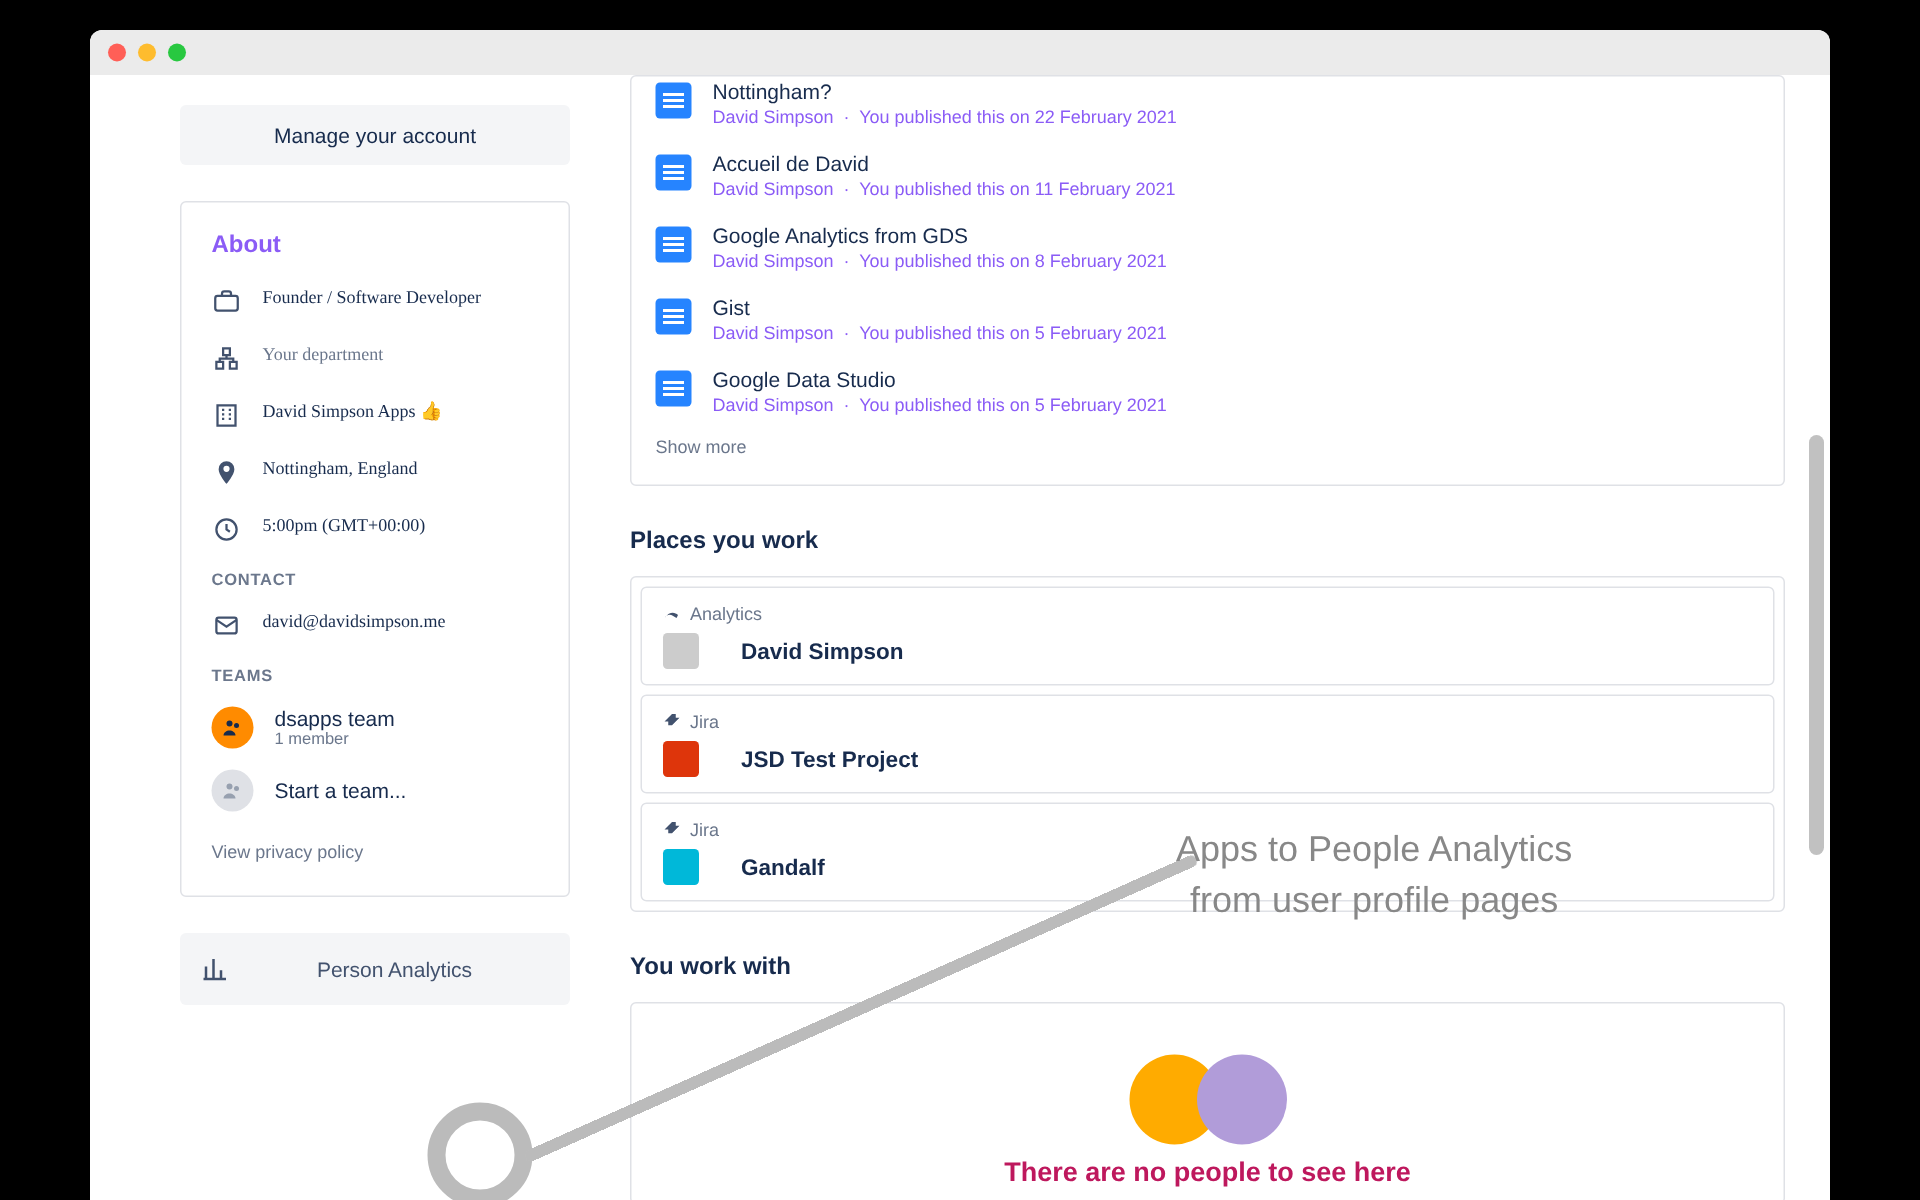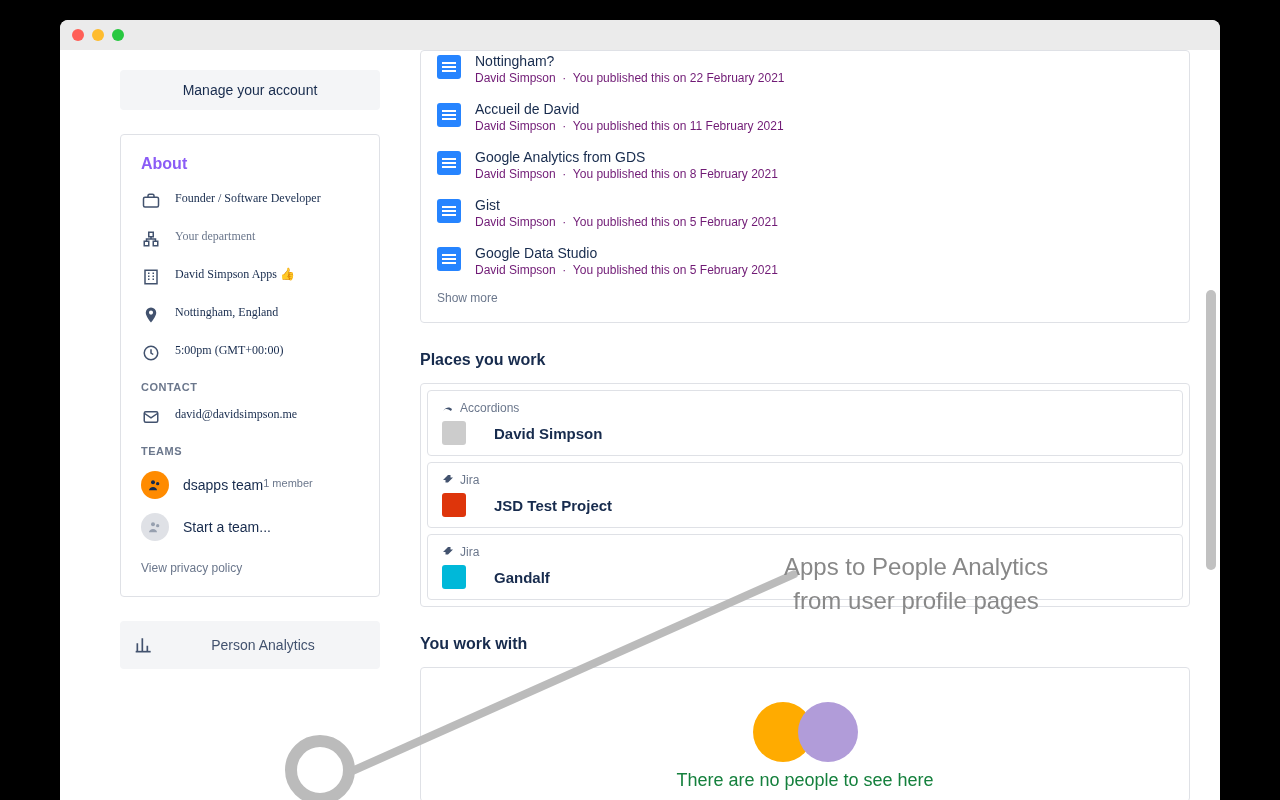--- a/index.html
+++ b/index.html
@@ -15,32 +15,32 @@
 .manage-btn { width: 100%; background: #f4f5f7; border: none; padding: 12px; border-radius: 4px; font-size: 14px; font-weight: 500; color: #172b4d; cursor: pointer; }
 .about-card { border: 1px solid #dfe1e6; border-radius: 4px; padding: 20px; margin-top: 24px; }
 .about-card h3 { font-size: 16px; color: #8b5cf6; font-weight: 600; margin-bottom: 18px; }
 .about-row { display: flex; gap: 14px; align-items: flex-start; margin-bottom: 18px; color: #172b4d; font-size: 12px; font-family: Liberation Serif, serif; }
 .about-row.muted { color: #6b778c; }
 .about-icon { width: 20px; height: 20px; flex-shrink: 0; color: #42526e; display: flex; align-items: center; justify-content: center; }
 .section-label { font-size: 11px; font-weight: 700; letter-spacing: 0.5px; color: #6b778c; margin: 8px 0 14px 0; }
 .team-row { display: flex; gap: 14px; align-items: center; margin-bottom: 14px; cursor: pointer; }
 .team-avatar { width: 28px; height: 28px; border-radius: 50%; background: #ff8b00; display: flex; align-items: center; justify-content: center; flex-shrink: 0; }
 .team-avatar.gray { background: #dfe1e6; }
-.team-info { display: flex; flex-direction: row; }
+.team-info { display: flex; flex-direction: column; }
 .team-name { font-size: 14px; color: #172b4d; }
 .team-sub { font-size: 11px; color: #6b778c; }
 .privacy-link { font-size: 12px; color: #6b778c; cursor: pointer; margin-top: 6px; display: inline-block; }
 .analytics-btn { width: 100%; background: #f4f5f7; border: none; padding: 14px; border-radius: 4px; font-size: 14px; color: #42526e; cursor: pointer; margin-top: 24px; display: flex; align-items: center; gap: 6px; }
 .main { flex: 1; padding: 0 30px 20px 0; overflow-y: auto; position: relative; }
 .doc-list-card { border: 1px solid #dfe1e6; border-radius: 4px; padding: 6px 16px 16px 16px; margin-bottom: 28px; }
 .doc-item { display: flex; gap: 14px; align-items: flex-start; padding: 8px 0; }
 .doc-icon { width: 24px; height: 24px; background: #2684ff; border-radius: 3px; flex-shrink: 0; display: flex; align-items: center; justify-content: center; margin-top: 2px; }
 .doc-icon::before { content: ""; width: 14px; height: 2px; background: #fff; box-shadow: 0 4px 0 #fff, 0 -4px 0 #fff; }
 .doc-title { font-size: 14px; font-weight: 500; color: #172b4d; }
-.doc-meta { font-size: 12px; color: #701a75; margin-top: 2px; }
+.doc-meta { font-size: 12px; color: #8b5cf6; margin-top: 2px; }
 .show-more { font-size: 12px; color: #6b778c; cursor: pointer; margin-top: 6px; display: inline-block; }
 .section-title { font-size: 16px; font-weight: 600; color: #172b4d; margin-bottom: 14px; }
 .place-card { border: 1px solid #dfe1e6; border-radius: 4px; padding: 6px; margin-bottom: 28px; }
 .place-item { border: 1px solid #dfe1e6; border-radius: 4px; padding: 10px 14px; margin-bottom: 6px; background: #fff; cursor: pointer; }
 .place-item:last-child { margin-bottom: 0; }
 .place-app { font-size: 12px; color: #6b778c; display: flex; align-items: center; gap: 6px; margin-bottom: 6px; }
 .place-name { font-size: 15px; font-weight: 600; color: #172b4d; display: flex; align-items: center; gap: 28px; }
 .place-avatar { width: 24px; height: 24px; border-radius: 3px; background: #ccc; flex-shrink: 0; }
 .place-avatar.red { background: #de350b; }
 .place-avatar.cyan { background: #00b8d9; }
@@ -220,21 +220,21 @@
       </div>
 
       <div class="section-title">Places you work</div>
       <div class="place-card">
         <div id="places-list">
             <div class="place-item">
     <div class="place-app">
                 <svg width="12" height="12" viewBox="0 0 24 24" fill="#42526e">
                   <path d="M2 18c3-5 8-5 11-3l5 3c1-2 2-4 2-4-4-3-10-6-18 4z"></path>
                 </svg>
-                <span>Accordions</span>
+                <span>Analytics</span>
               </div>
     <div class="place-name">
       <div class="place-avatar "></div>
       <span>David Simpson</span>
     </div>
             </div>
             <div class="place-item">
     <div class="place-app">
                 <svg width="12" height="12" viewBox="0 0 24 24" fill="#42526e">
                   <path d="M12 2L2 12h5v5h5l10-10h-5V2z"></path>
@@ -260,21 +260,21 @@
             </div>
           </div>
       </div>
 
       <div class="section-title">You work with</div>
       <div class="work-with-card">
         <div class="people-illustration">
           <div class="person-circle" style="background:#ffab00;"></div>
           <div class="person-circle" style="background:#b19cd9;margin-left:-15px;"></div>
         </div>
-        <div style="font-size:18px;font-weight:400;color:#15803d;margin-top:18px">There are no people to see here</div>
+        <div style="font-size:18px;font-weight:700;color:#be185d;margin-top:18px">There are no people to see here</div>
       </div>
     </div>
   </div>
 
   <div class="scrollbar-track">
     <div class="scrollbar-thumb" style="top:240px;height:280px"></div>
   </div>
 
   <div class="annotation-circle" style="left:225px;top:715px"></div>
   <div class="annotation-line" style="left:290px;top:748px;width:490px;transform:rotate(-24deg)"></div>

